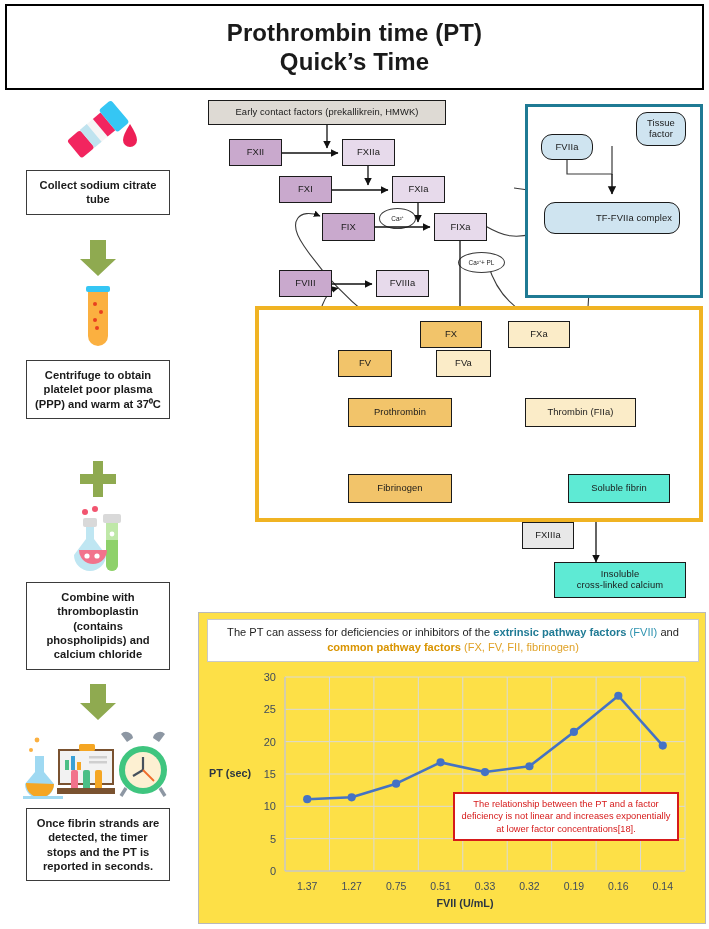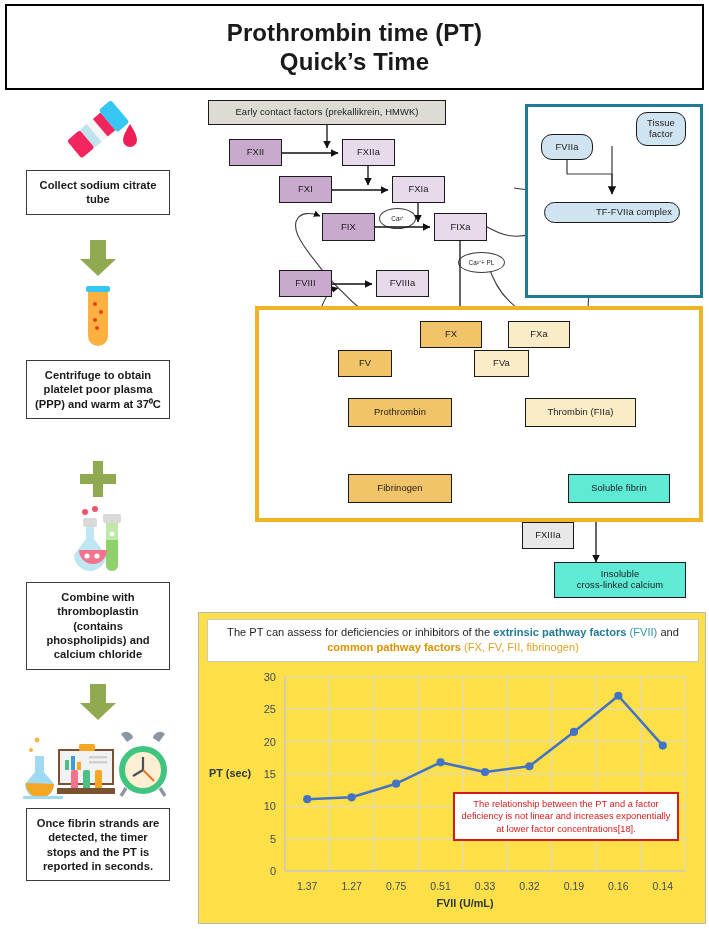--- a/index.html
+++ b/index.html
@@ -271,35 +271,35 @@
       <path d="M256,336 L329,336" marker-end="url(#ah)"></path>
       <path d="M353,352 L353,391 L372,391" marker-end="url(#ah)"></path>
       <path d="M256,404 L372,404" marker-end="url(#ah)"></path>
       <path d="M400,420 L400,466" marker-end="url(#ah)"></path>
     </g>
   </svg>
 
   <div class="teal-box" style="left:329px; top:8px; width:178px; height:194px;"></div>
   <div class="node n-blue" style="left:345px; top:38px; width:52px; height:26px;">FVIIa</div>
   <div class="node n-blue" style="left:440px; top:16px; width:50px; height:34px;">Tissue factor</div>
-  <div class="node n-blue" style="left:348px; top:106px; width:136px; height:21px;padding-left:44px;">TF-FVIIa complex</div>
+  <div class="node n-blue" style="left:348px; top:106px; width:136px; height:32px;padding-left:44px;">TF-FVIIa complex</div>
   <svg class="ovl" width="513" height="512">
     <g fill="none" stroke="#3a3a3a" stroke-width="1.2">
       <path d="M371,64 L371,78 L416,78 L416,50"></path>
       <path d="M416,78 L416,98" stroke="#111" stroke-width="1.4" marker-end="url(#ah)"></path>
     </g>
   </svg>
 
   <div class="orange-box" style="left:59px; top:210px; width:448px; height:216px;"></div>
 
   <div class="node n-orangeD" style="left:224px; top:225px; width:62px; height:27px;">FX</div>
   <div class="node n-orangeL" style="left:312px; top:225px; width:62px; height:27px;">FXa</div>
 
   <div class="node n-orangeD" style="left:142px; top:254px; width:54px; height:27px;">FV</div>
-  <div class="node n-orangeL" style="left:240px; top:254px; width:55px; height:27px;margin-left:38px;">FVa</div>
+  <div class="node n-orangeL" style="left:240px; top:254px; width:55px; height:27px;">FVa</div>
 
   <div class="node n-orangeD" style="left:152px; top:302px; width:104px; height:29px;">Prothrombin</div>
   <div class="node n-orangeL" style="left:329px; top:302px; width:111px; height:29px;">Thrombin (FIIa)</div>
 
   <div class="node n-orangeD" style="left:152px; top:378px; width:104px; height:29px;">Fibrinogen</div>
   <div class="node n-fibrin" style="left:372px; top:378px; width:102px; height:29px;">Soluble fibrin</div>
 
   <div class="node n-ltgray" style="left:326px; top:426px; width:52px; height:27px;">FXIIIa</div>
   <div class="node n-fibrin" style="left:358px; top:466px; width:132px; height:36px; flex-direction:column;">
     <span>Insoluble</span>

